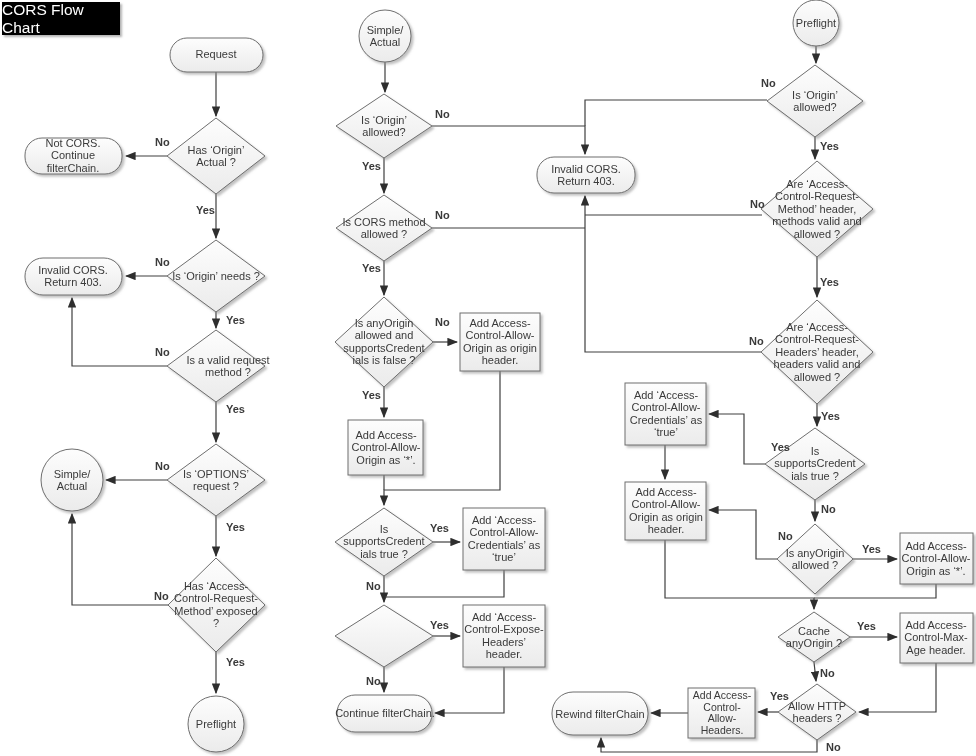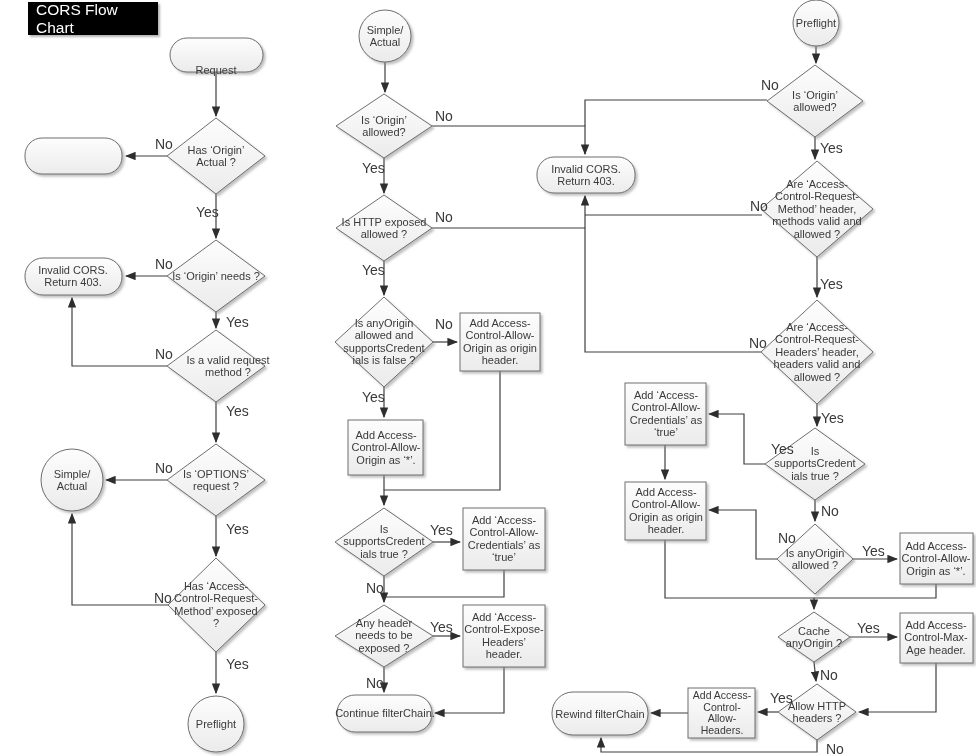--- a/index.html
+++ b/index.html
@@ -8,28 +8,27 @@
     font-family:"Liberation Sans",sans-serif;overflow:hidden;
   }
   .canvas svg{position:absolute;left:0;top:0;}
   .lbl{
     position:absolute;transform:translate(-50%,-50%);
     text-align:center;white-space:pre-line;
     font-size:11px;line-height:1.13;color:#3a3a3a;
   }
   .lbl.sm{font-size:10.5px;line-height:1.1;}
   .tag{
-    position:absolute;font-size:14px;color:#3a3a3a;white-space:nowrap;
+    position:absolute;font-size:11px;color:#3a3a3a;white-space:nowrap;font-weight:bold;
   }
   .title{
-    position:absolute;left:2px;top:2px;width:130px;height:33px;
+    position:absolute;left:2px;top:2px;width:118px;height:33px;
     background:#000;color:#fff;font-size:15.5px;
-    display:flex;align-items:center;padding-left:8px;box-sizing:border-box;
+    display:flex;align-items:center;padding-left:0;box-sizing:border-box;
     box-shadow:2px 2px 2px rgba(130,130,130,.6);
-    margin-left:26px;
   }
   .edge{fill:none;stroke:#3f3f3f;stroke-width:1.2;}
   .shape{fill:url(#gf);stroke:#6e6e6e;stroke-width:1;filter:url(#sh);}
 </style>
 </head>
 <body>
 
 <div class="canvas">
 
   <svg width="976" height="756" viewBox="0 0 976 756">
@@ -135,65 +134,64 @@
       <rect class="shape" x="625" y="383" width="81" height="62"></rect>
       <rect class="shape" x="625" y="482" width="81" height="58"></rect>
       <rect class="shape" x="900" y="533" width="73" height="51"></rect>
       <rect class="shape" x="900" y="613" width="73" height="50"></rect>
       <rect class="shape" x="688" y="688" width="67" height="50"></rect>
     </g>
   </svg>
 
   <div class="title">CORS Flow Chart</div>
 
-  <div class="lbl" style="left:216px;top:70px;width:84px">Request</div>
+  <div class="lbl" style="left:216px;top:54px;width:84px">Request</div>
   <div class="lbl" style="left:216px;top:156px;width:84px">Has ‘Origin’
 Actual ?</div>
+  <div class="lbl" style="left:73px;top:156px;width:96px">Not CORS. Continue
+filterChain.</div>
   <div class="lbl" style="left:216px;top:276px;width:94px">Is ‘Origin’ needs ?</div>
   <div class="lbl" style="left:73px;top:276px;width:90px">Invalid CORS.
 Return 403.</div>
   <div class="lbl" style="left:228px;top:366px;width:96px">Is a valid request
 method ?</div>
   <div class="lbl" style="left:216px;top:480px;width:90px">Is ‘OPTIONS’
 request ?</div>
   <div class="lbl" style="left:72px;top:480px;width:52px">Simple/
 Actual</div>
   <div class="lbl" style="left:216px;top:605px;width:92px">Has ‘Access-
 Control-Request-
 Method’ exposed
 ?</div>
   <div class="lbl" style="left:216px;top:724px;width:60px">Preflight</div>
 
   <div class="lbl" style="left:385px;top:36px;width:52px">Simple/
 Actual</div>
   <div class="lbl" style="left:384px;top:126px;width:80px">Is ‘Origin’
 allowed?</div>
-  <div class="lbl" style="left:384px;top:228px;width:92px">Is HTTP exposed
+  <div class="lbl" style="left:384px;top:228px;width:92px">Is CORS method
 allowed ?</div>
   <div class="lbl" style="left:384px;top:342px;width:96px">Is anyOrigin
 allowed and
 supportsCredent
 ials is false ?</div>
   <div class="lbl" style="left:500px;top:342px;width:78px">Add Access-
 Control-Allow-
 Origin as origin
 header.</div>
   <div class="lbl" style="left:386px;top:448px;width:73px">Add Access-
 Control-Allow-
 Origin as ‘*’.</div>
   <div class="lbl" style="left:384px;top:542px;width:96px">Is
 supportsCredent
 ials true ?</div>
   <div class="lbl" style="left:504px;top:539px;width:80px">Add ‘Access-
 Control-Allow-
 Credentials’ as
 ‘true’</div>
-  <div class="lbl" style="left:384px;top:636px;width:90px">Any header
-needs to be
-exposed ?</div>
   <div class="lbl" style="left:504px;top:636px;width:82px">Add ‘Access-
 Control-Expose-
 Headers’ header.</div>
   <div class="lbl" style="left:385px;top:713px;width:108px">Continue filterChain.</div>
   <div class="lbl" style="left:586px;top:175px;width:90px">Invalid CORS.
 Return 403.</div>
 
   <div class="lbl" style="left:816px;top:23px;width:55px">Preflight</div>
   <div class="lbl" style="left:815px;top:101px;width:80px">Is ‘Origin’
 allowed?</div>

